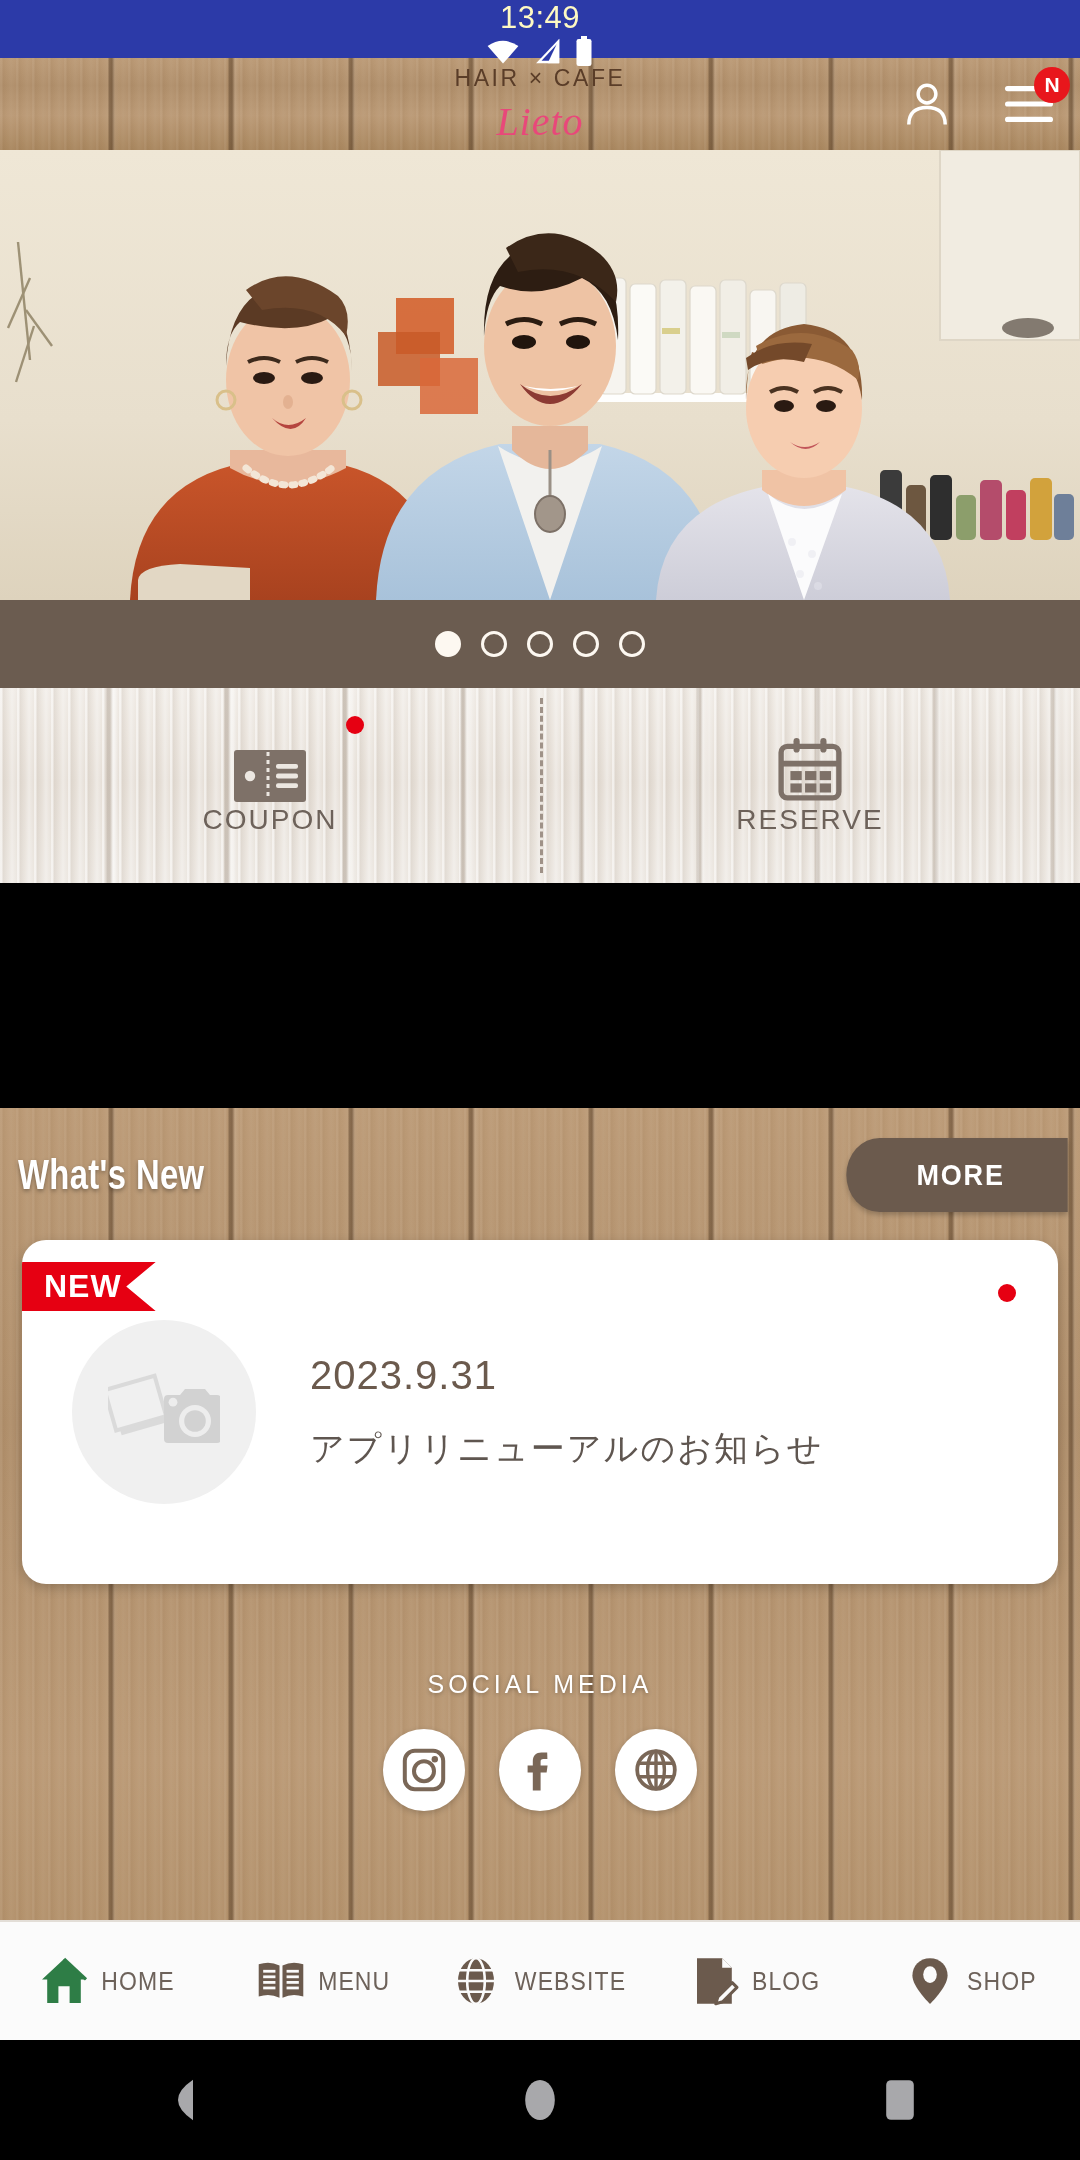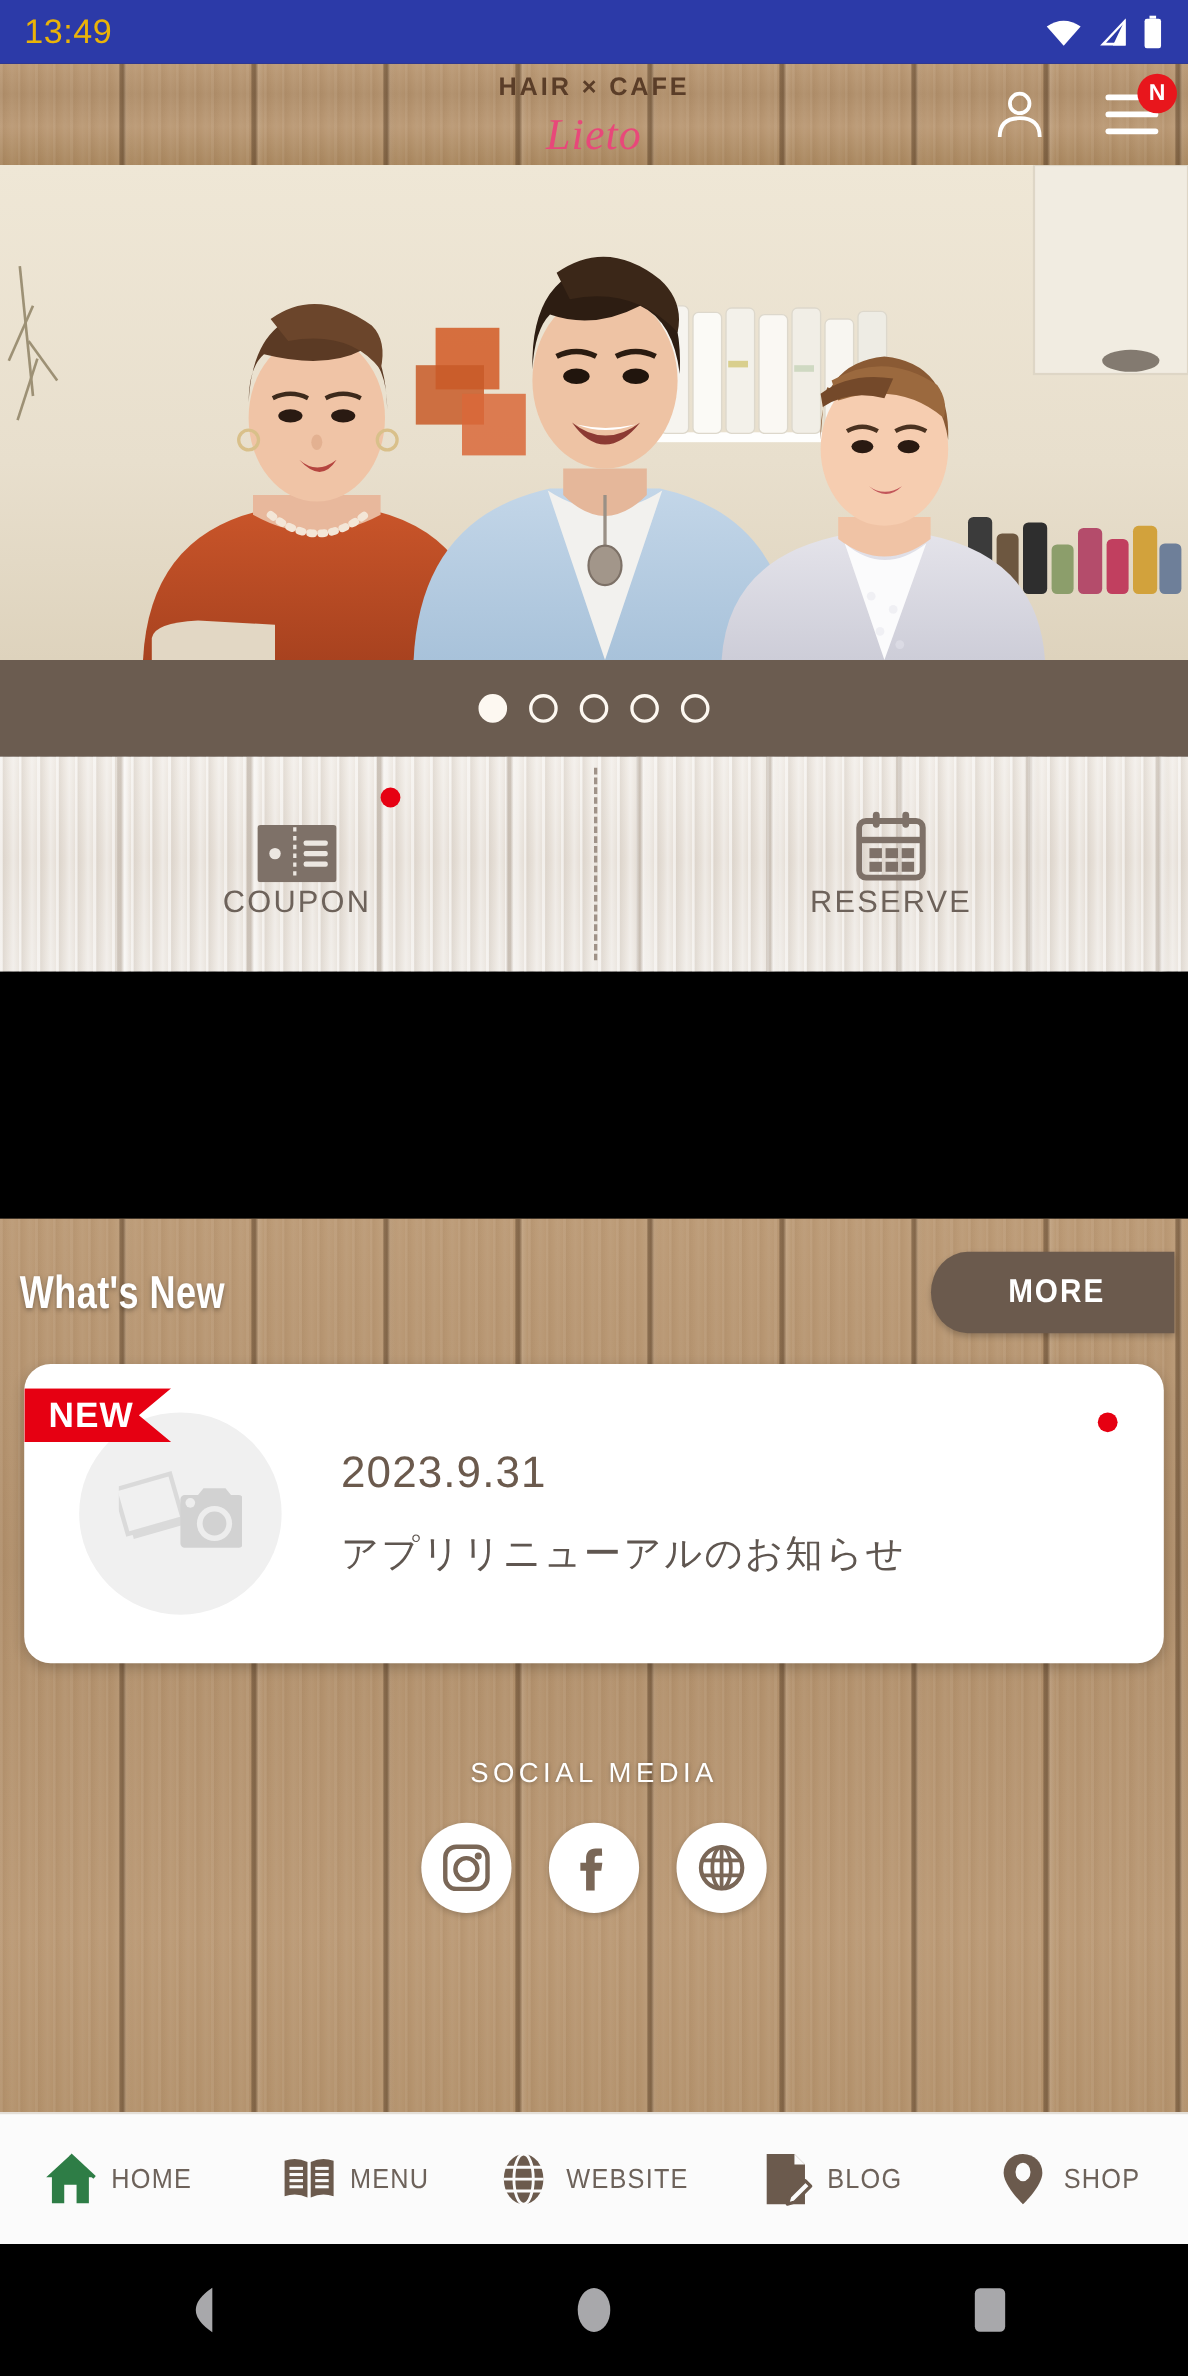--- a/index.html
+++ b/index.html
@@ -47,36 +47,36 @@
         rgba(255,255,255,0.5) 2px,
         rgba(185,173,160,0.20) 3px,
         rgba(0,0,0,0.00) 8px,
         rgba(255,255,255,0.35) 12px,
         rgba(0,0,0,0.00) 17px),
       linear-gradient(180deg,#efeae4 0%,#e6dfd7 48%,#ece7e1 100%);
   }
 
   
   .status-bar {
-    height:58px; background:#2c3aa8; color:#eab308;
+    height:58px; background:#2c3aa8; color:#fef9c3;
     display:flex; align-items:center; justify-content:space-between;
-    padding:0 22px; position:relative; z-index:30;
+    padding:0 22px; position:relative; z-index:30;flex-direction:column;
   }
   .status-time { font-size:31px; font-weight:400; letter-spacing:.5px; }
   .status-icons { display:flex; align-items:center; gap:12px; }
 
   
   .app-header {
     height:92px; position:relative; display:flex; align-items:center;
     justify-content:center; z-index:20;
   }
   .logo-block { text-align:center; line-height:1; }
   .logo-top {
     font-size:23px; letter-spacing:2.6px; color:#5a3d28;
-    font-family:"Liberation Sans", sans-serif; font-weight:700;
+    font-family:"Liberation Sans", sans-serif; font-weight:400;
   }
   .logo-main {
     font-size:40px; color:#e8487a; font-family:"Liberation Serif", serif;
     font-style:italic; margin-top:12px; letter-spacing:1px; font-weight:400;
   }
   .header-actions {
     position:absolute; right:24px; top:50%; transform:translateY(-50%);
     display:flex; align-items:center; gap:48px;
   }
   .hdr-btn { position:relative; width:54px; height:54px; display:flex; align-items:center; justify-content:center; }
@@ -127,21 +127,21 @@
   }
   .more-btn {
     background:#6b5a4d; color:#fff; font-size:30px; font-weight:700;
     border-radius:48px 0 0 48px; padding:20px 70px 20px 78px;
     letter-spacing:2px; transform:scaleX(0.9);
     box-shadow:0 3px 6px rgba(0,0,0,0.22);
   }
 
   .news-card {
     margin:26px 22px 0 22px; background:#fff; border-radius:24px;
-    height:272px; position:relative; overflow:hidden;
+    height:344px; position:relative; overflow:hidden;
     box-shadow:0 4px 12px rgba(0,0,0,0.2);
     display:flex; align-items:center;
   }
   .new-ribbon {
     position:absolute; left:0; top:22px; background:#e60012; color:#fff;
     font-size:32px; font-weight:700; padding:6px 34px 6px 22px;
     clip-path:polygon(0 0,100% 0,78% 50%,100% 100%,0 100%);
     letter-spacing:1px; z-index:3;
   }
   .news-thumb {

